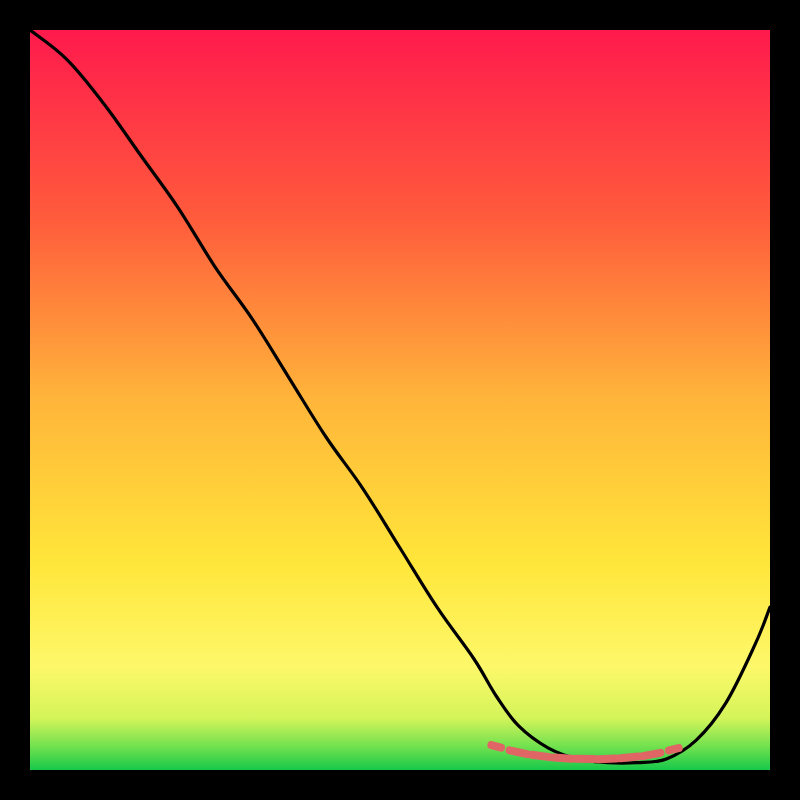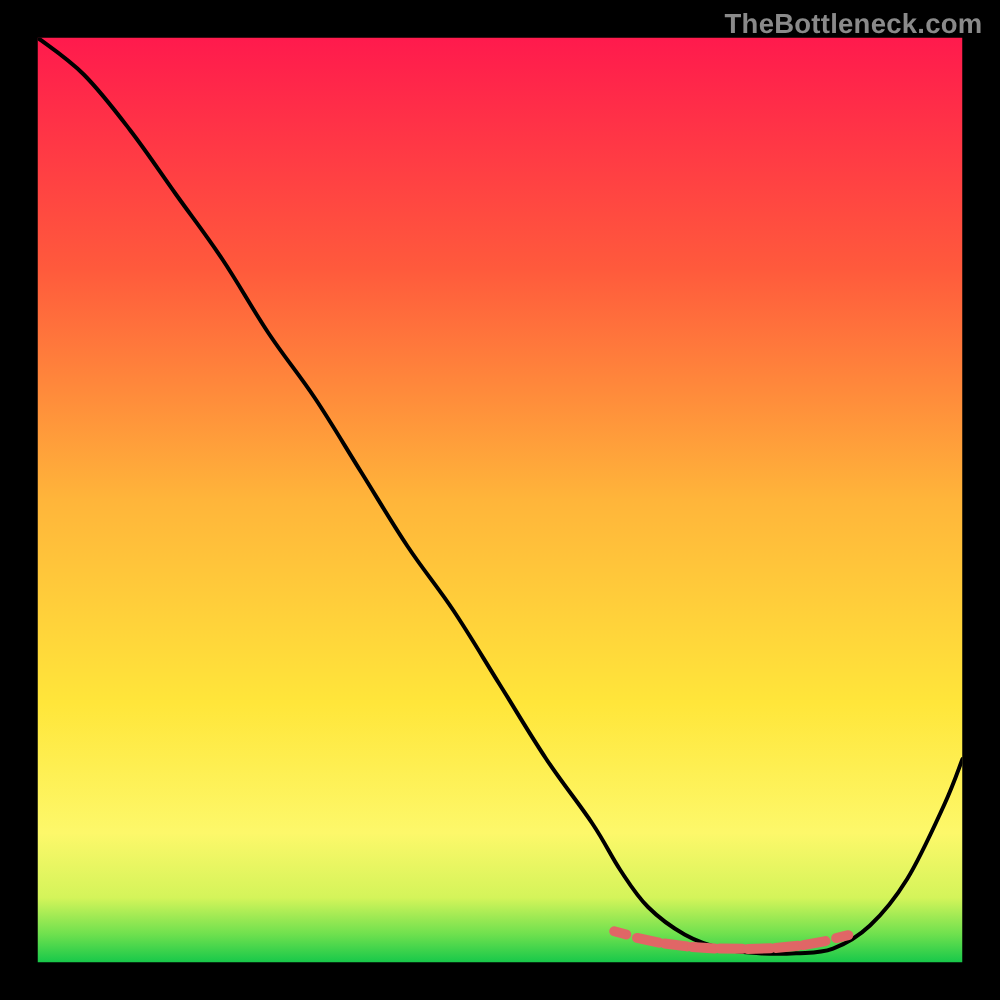--- a/index.html
+++ b/index.html
@@ -48,21 +48,20 @@
     font-size: 22px;
     font-weight: bold;
     color: #8a8a8a;
     letter-spacing: 0.2px;
   }
 </style>
 </head>
 <body>
 
 <div class="frame">
-  <div class="watermark">TheBottleneck.com</div>
 
   <div class="plot">
     <svg class="gradient" viewBox="0 0 740 740" preserveAspectRatio="none">
       <defs>
         <linearGradient id="bg-grad" x1="0" y1="0" x2="0" y2="1">
             <stop offset="0.00%" stop-color="#ff1a4d"></stop>
             <stop offset="25.00%" stop-color="#ff5a3c"></stop>
             <stop offset="50.00%" stop-color="#ffb53a"></stop>
             <stop offset="72.00%" stop-color="#ffe63a"></stop>
             <stop offset="86.00%" stop-color="#fdf86a"></stop>

